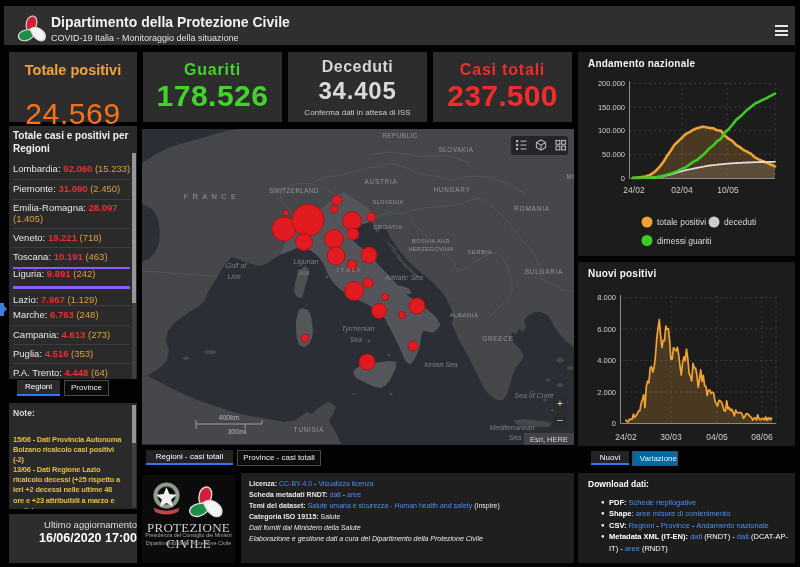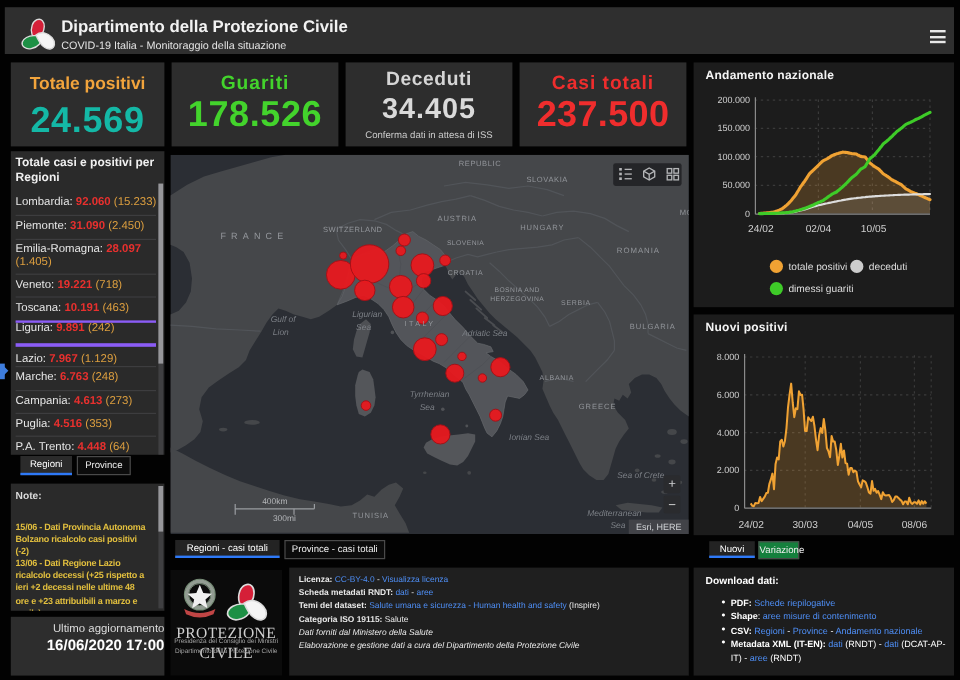--- a/index.html
+++ b/index.html
@@ -28,21 +28,21 @@
   <div class="abs" style="left:47px;top:27px;font-size:9px;color:#e2e2e2">COVID-19 Italia - Monitoraggio della situazione</div>
   <div class="abs" style="right:7px;top:19px;color:#e8e8e8;font-size:15px;line-height:4.6px;letter-spacing:0">
     <div style="width:13px;height:2px;background:#e8e8e8;margin-bottom:2.6px"></div>
     <div style="width:13px;height:2px;background:#e8e8e8;margin-bottom:2.6px"></div>
     <div style="width:13px;height:2px;background:#e8e8e8"></div>
   </div>
 </div>
 
 <div class="panel" style="left:9px;top:52px;width:128px;height:70px;background:#2d2d2d;text-align:center">
   <div style="margin-top:10px;font-size:14.5px;font-weight:bold;color:#f2a43c">Totale positivi</div>
-  <div style="font-size:30px;font-weight:bold;color:#14b8a6;letter-spacing:0.6px;margin-top:6px">24.569</div>
+  <div style="font-size:30px;font-weight:normal;color:#f97316;letter-spacing:0.6px;margin-top:19px">24.569</div>
 </div>
 <div class="panel" style="left:143px;top:52px;width:139px;height:70px;background:#2d2d2d;text-align:center">
   <div style="margin-top:9px;font-size:16px;font-weight:bold;color:#43d32c;letter-spacing:0.8px">Guariti</div>
   <div style="font-size:30px;font-weight:bold;color:#43d32c;letter-spacing:0.5px;margin-top:0">178.526</div>
 </div>
 <div class="panel" style="left:288px;top:52px;width:139px;height:70px;background:#2d2d2d;text-align:center">
   <div style="margin-top:6px;font-size:16px;font-weight:bold;color:#d5d5d5;letter-spacing:0.5px">Deceduti</div>
   <div style="font-size:24px;font-weight:bold;color:#dadada;letter-spacing:0.8px;margin-top:1px">34.405</div>
   <div style="font-size:8px;color:#cccccc;margin-top:3px">Conferma dati in attesa di ISS</div>
 </div>
@@ -329,21 +329,21 @@
 <g font-family="Liberation Sans, sans-serif" font-size="8.5" fill="#cfcfcf" text-anchor="middle">
 <text x="48" y="178">24/02</text>
           <text x="93" y="178">30/03</text>
 <text x="139" y="178">04/05</text>
           <text x="184" y="178">08/06</text>
         </g>
 </svg></div>
 </div>
 
 <div class="abs" style="left:591px;top:451px;width:38px;height:13.5px;background:#232323;border-bottom:2.5px solid #2e79f7;color:#fff;font-size:8px;text-align:center;line-height:13px">Nuovi</div>
-<div class="abs" style="left:632px;top:451px;width:34px;height:15px;background:#15803d;border:1px solid #4a4a4a;color:#eee;font-size:8px;text-align:center;line-height:13px">Variazione</div>
+<div class="abs" style="left:632px;top:451px;width:46px;height:15px;background:#0369a1;border:1px solid #4a4a4a;color:#eee;font-size:8px;text-align:right;line-height:13px">Variazione</div>
 
 <div class="panel" style="left:578px;top:473px;width:217px;height:90px;background:#1d1d1d;color:#e8e8e8">
   <div style="padding:6px 0 0 10px;font-size:8.5px;font-weight:bold;color:#fff">Download dati:</div>
   <div style="margin:8px 4px 0 31px;font-size:7.5px;line-height:11.4px;width:182px;color:#fff">
     <div><span style="position:absolute;left:23px;font-size:6px">●</span><b>PDF:</b> <span class="bl">Schede riepilogative</span></div>
     <div><span style="position:absolute;left:23px;font-size:6px">●</span><b>Shape</b>: <span class="bl">aree misure di contenimento</span></div>
     <div><span style="position:absolute;left:23px;font-size:6px">●</span><b>CSV:</b> <span class="bl">Regioni</span> - <span class="bl">Province</span> - <span class="bl">Andamento nazionale</span></div>
     <div><span style="position:absolute;left:23px;font-size:6px">●</span><b>Metadata XML (IT-EN):</b> <span class="bl">dati</span> (RNDT) - <span class="bl">dati</span> (DCAT-AP-<wbr>IT) - <span class="bl">aree</span> (RNDT)</div>
   </div>
 </div>

